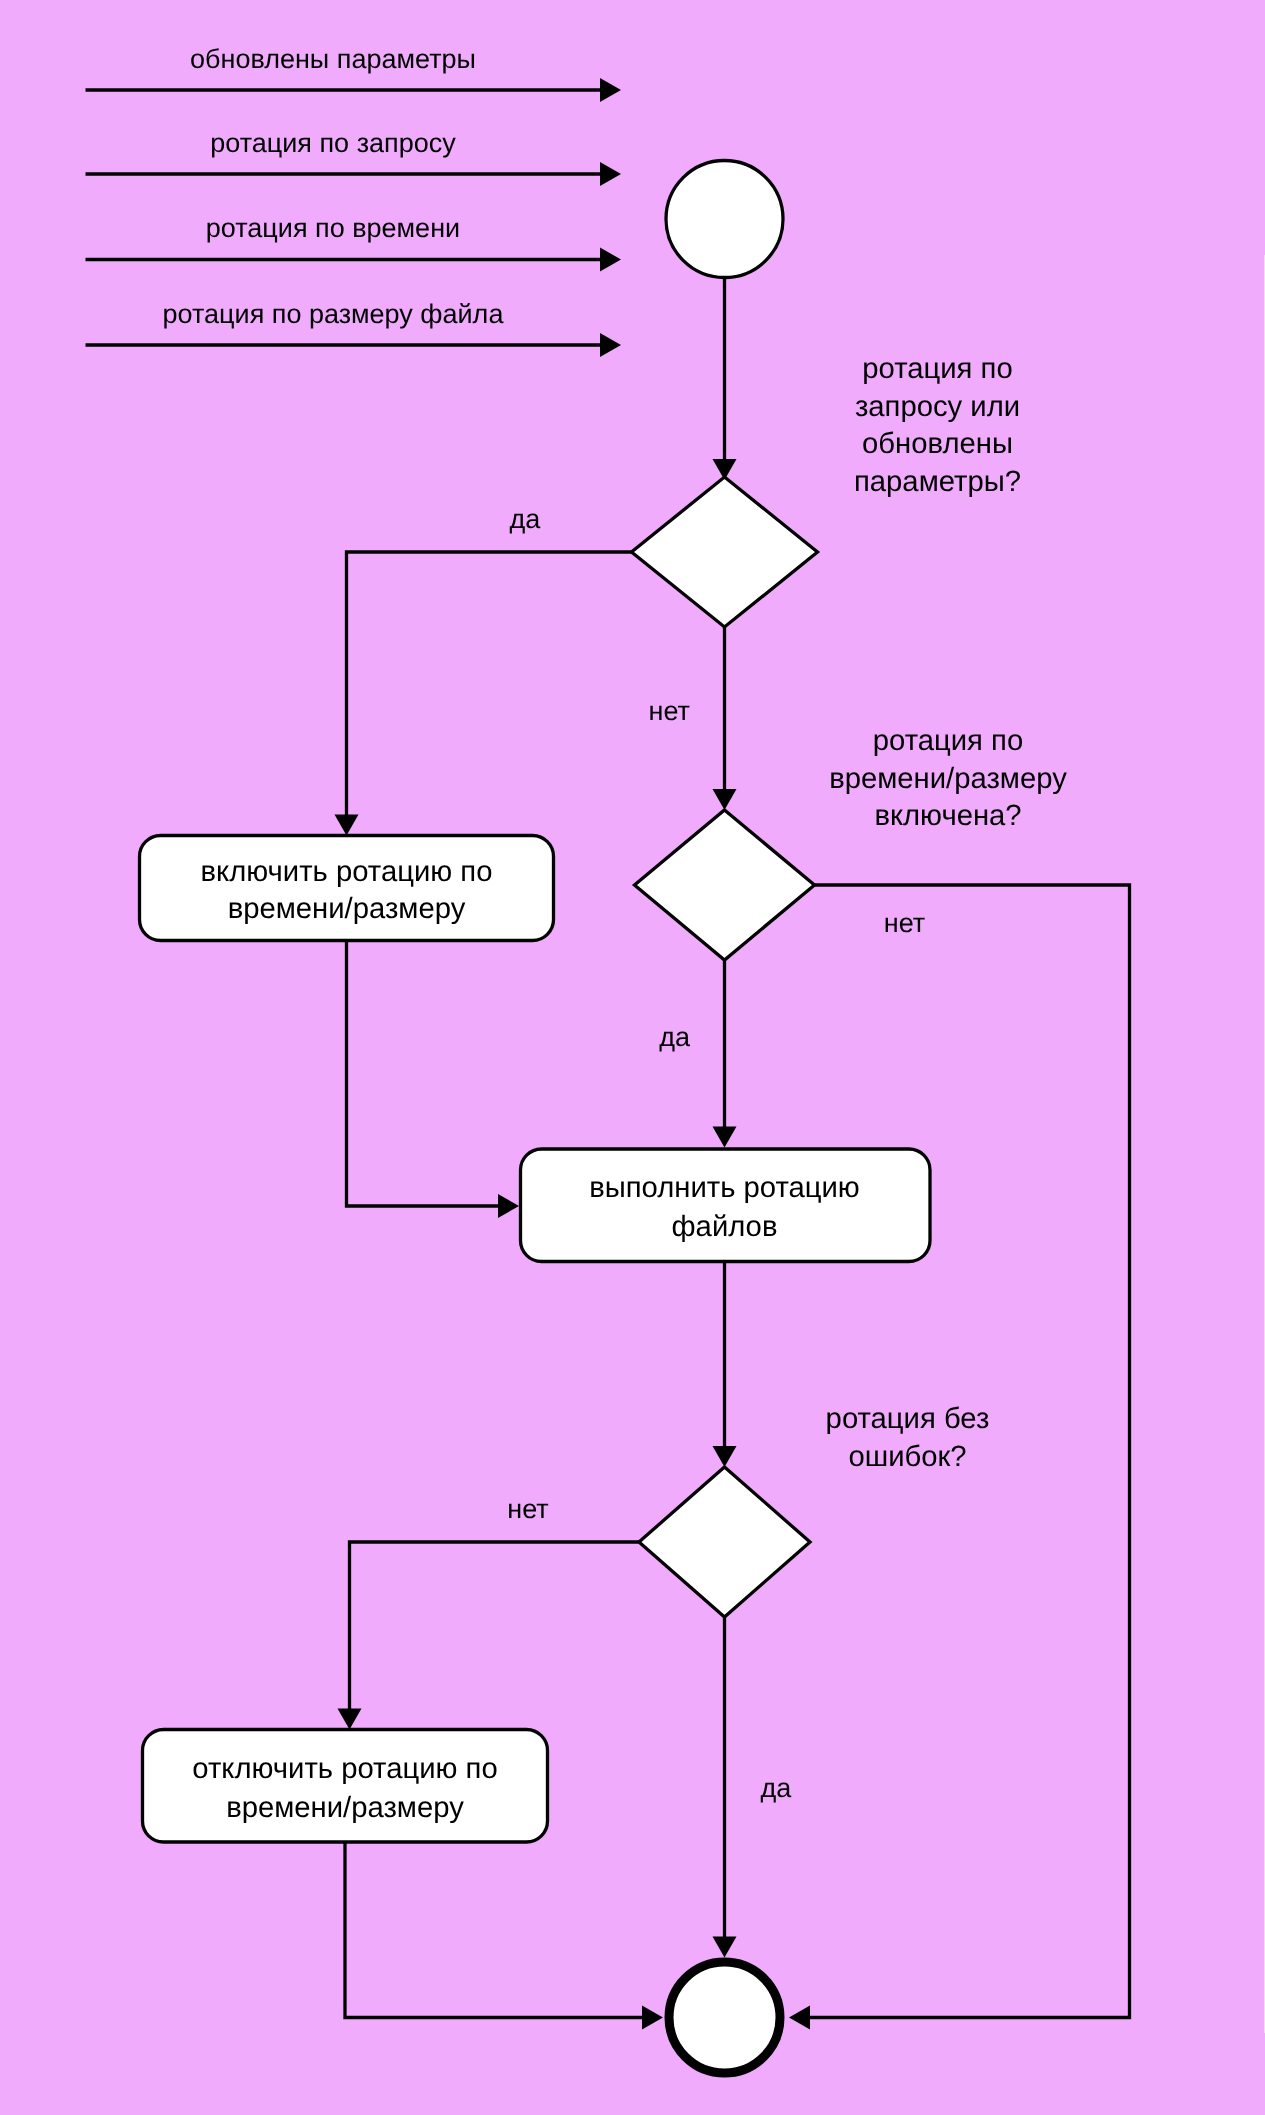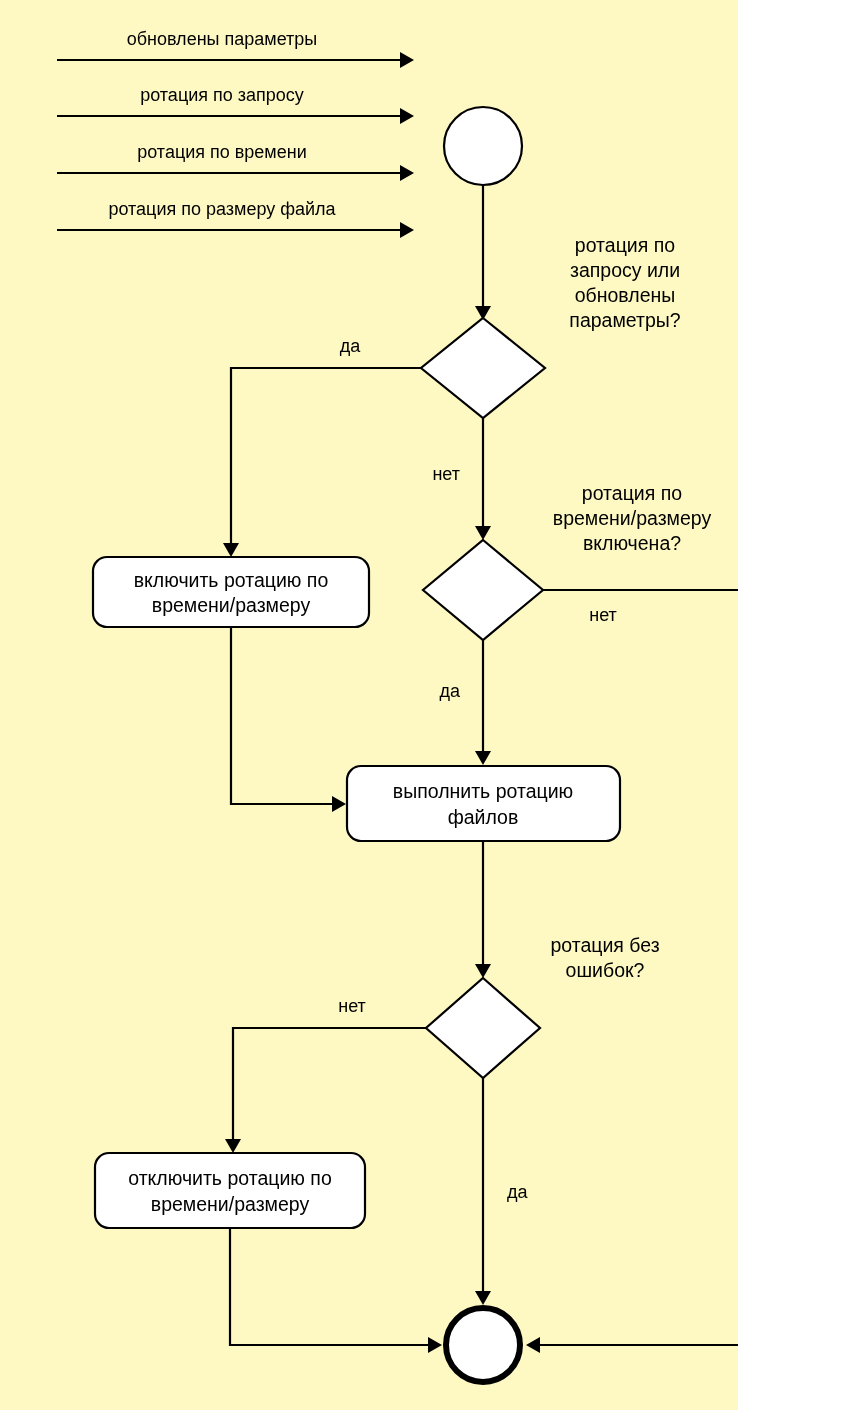--- a/index.html
+++ b/index.html
@@ -5,23 +5,23 @@
   html, body {
     margin: 0;
     padding: 0;
     background: #ffffff;
   }
   body {
     font-family: "Liberation Sans", sans-serif;
   }
   #canvas {
     position: relative;
-    width: 738px;
+    width: 843px;
     height: 1410px;
-    background: #fef9c3;
+    background: #f0abfc;
     overflow: hidden;
   }
   #flow-svg {
     position: absolute;
     top: 0;
     left: 0;
     width: 843px;
     height: 1410px;
   }
   .flow-text {

